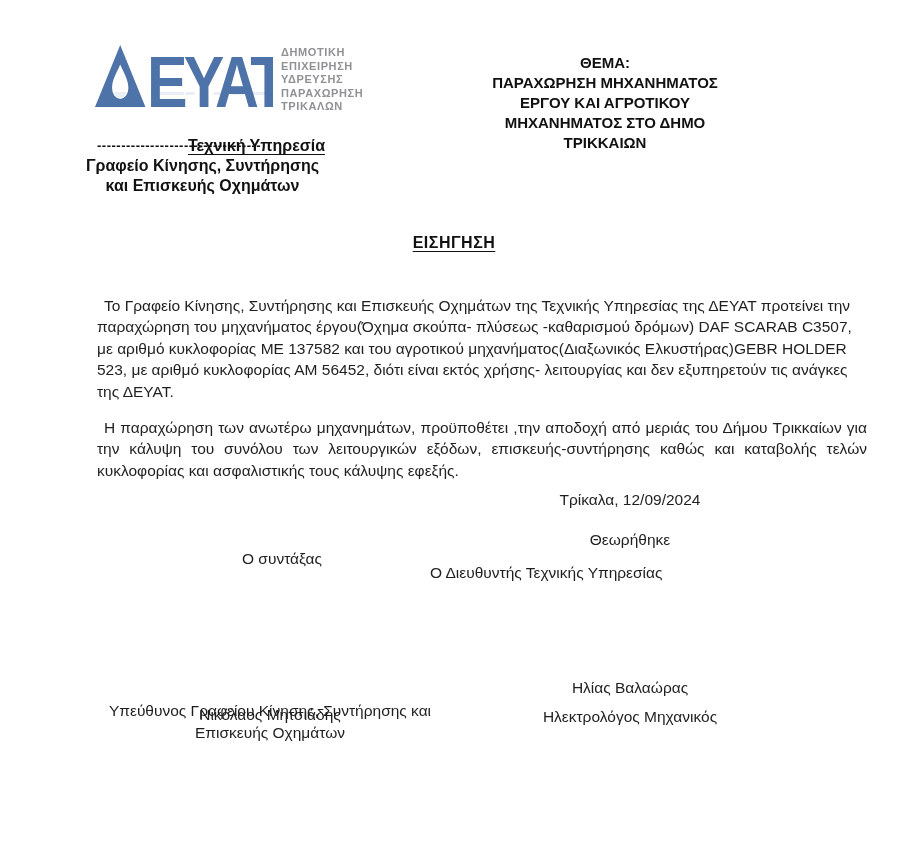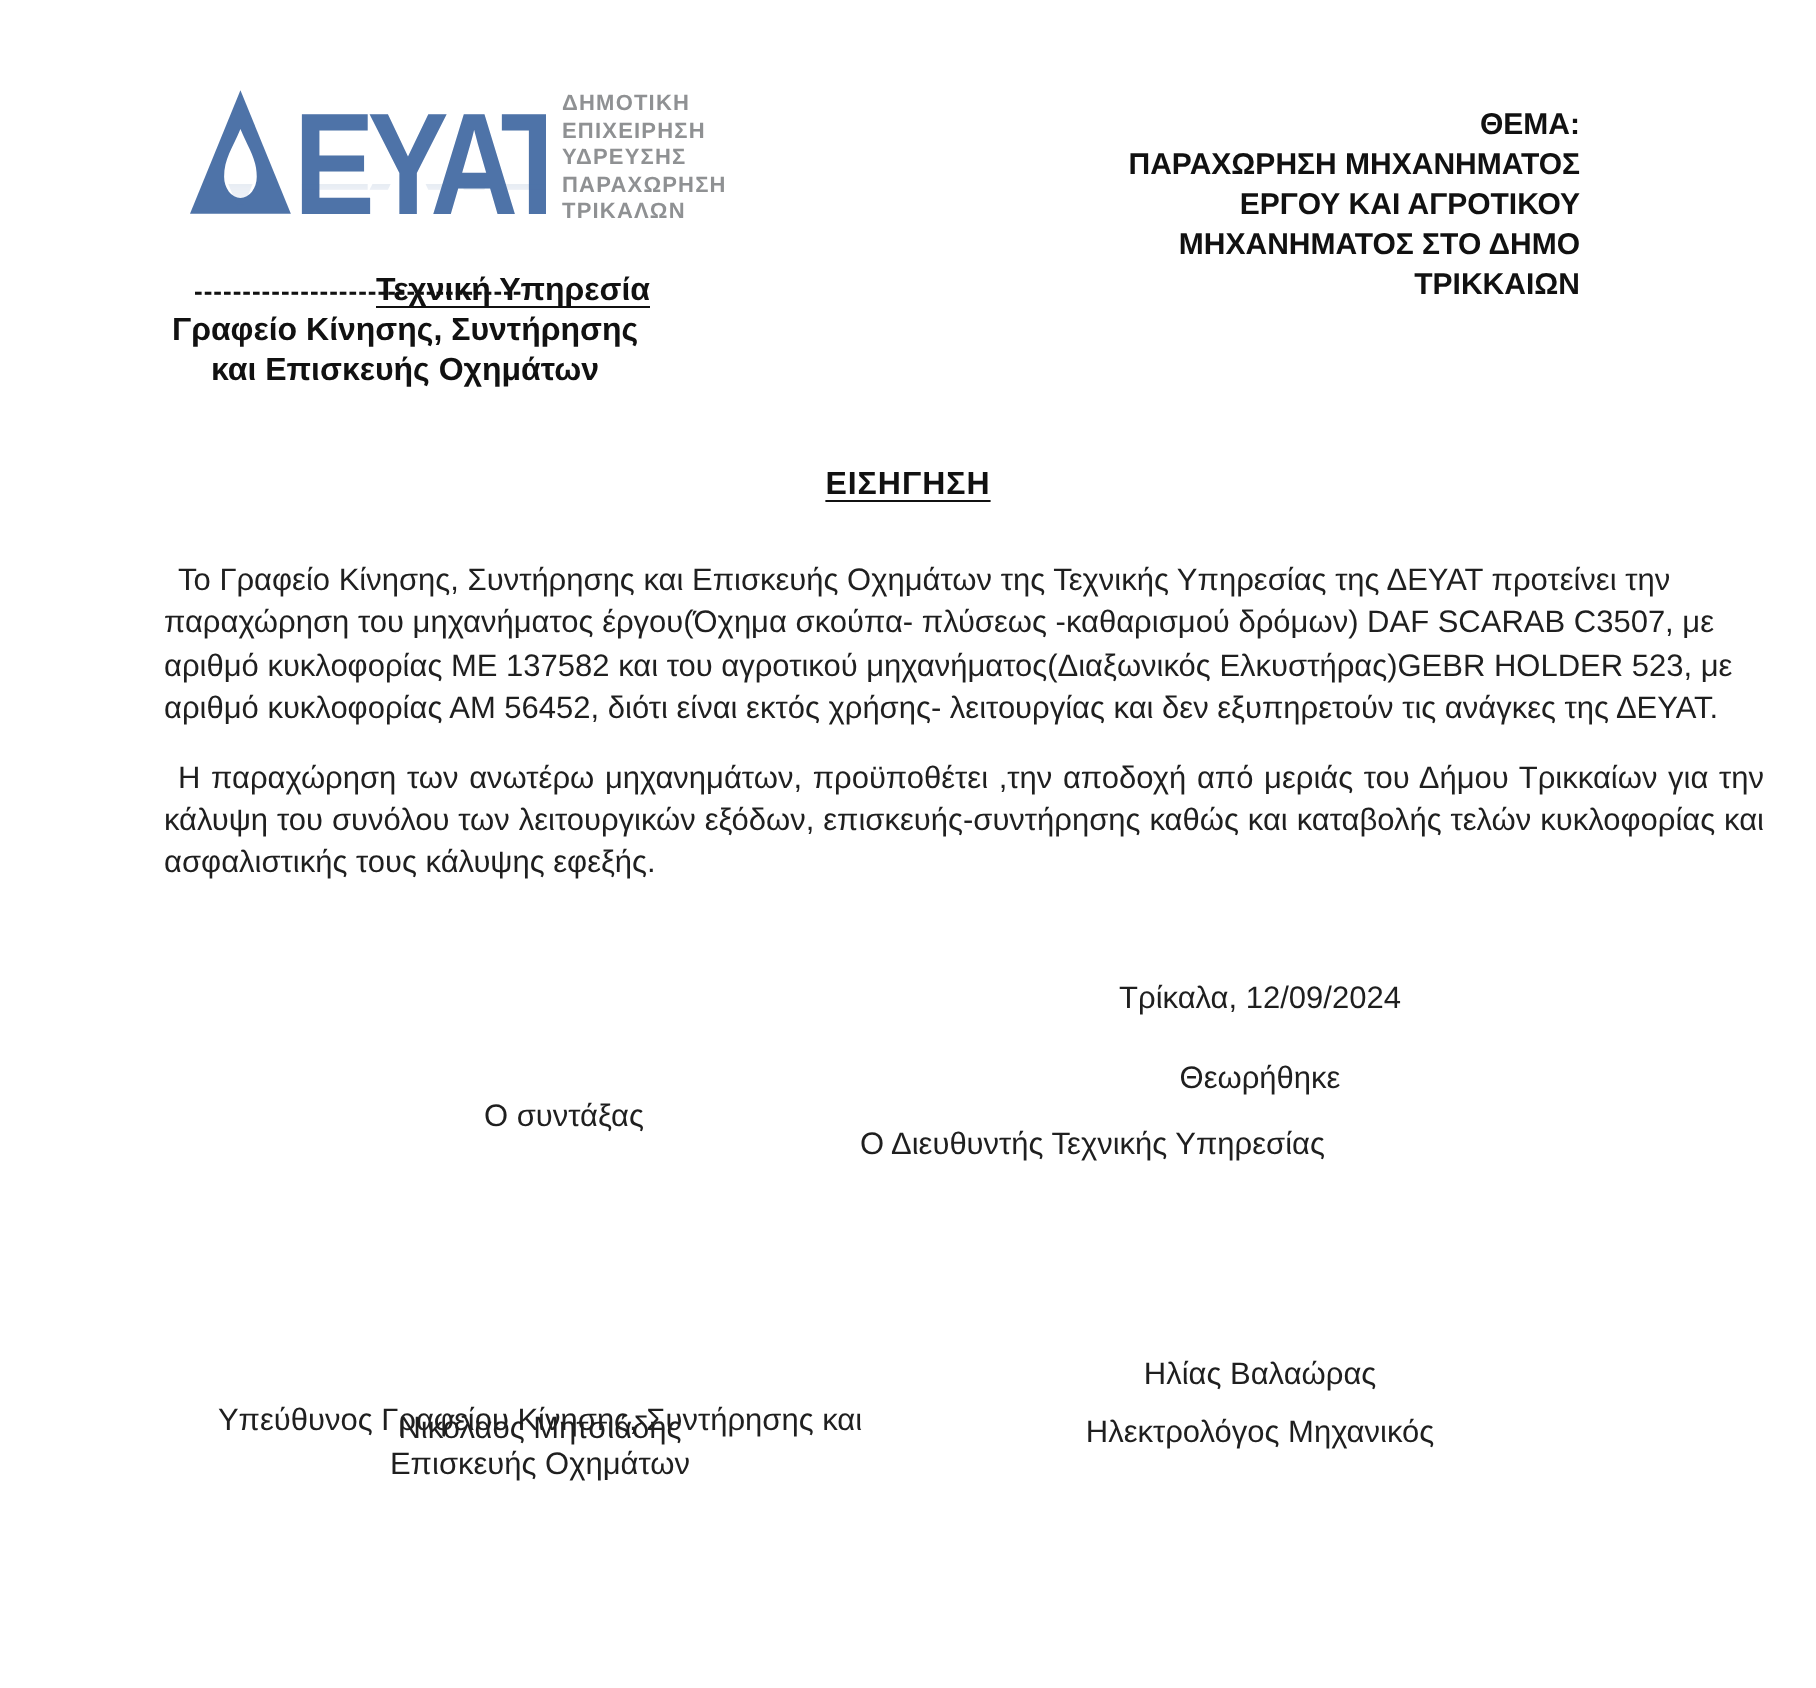--- a/index.html
+++ b/index.html
@@ -23,30 +23,30 @@
   .logo-reflection svg{display:block;width:178px;height:76px;}
   .org-lines{margin-left:8px;padding-top:8px;font-size:11px;line-height:13.5px;
     color:#8f9193;letter-spacing:0.6px;font-weight:bold;}
   .dash-divider{margin-top:2px;margin-left:2px;font-weight:bold;font-size:13px;
     letter-spacing:0.5px;color:#111;white-space:nowrap;}
   
   .dept-block{position:absolute;left:80px;top:136px;width:245px;text-align:center;
     font-weight:bold;font-size:16px;line-height:20px;color:#111;}
   .dept-title{text-decoration:underline;text-underline-offset:3px;text-align:right;}
   
-  .subject-block{position:absolute;left:420px;top:53px;width:370px;text-align:right;
+  .subject-block{position:absolute;left:420px;top:53px;width:370px;text-align:center;
     font-weight:bold;font-size:15px;line-height:20px;color:#111;}
   
   .doc-title{position:absolute;left:0;top:234px;width:908px;text-align:center;
     font-weight:bold;font-size:16px;letter-spacing:0.5px;color:#111;}
   .doc-title span{text-decoration:underline;text-underline-offset:3px;}
   
   .body-text{position:absolute;left:82px;top:280px;width:800px;
     font-size:15.5px;line-height:21.4px;color:#1f1f1f;}
-  .body-text p{margin:0;text-indent:7px;}
+  .body-text p{margin:15px;text-indent:7px;}
   .body-text p + p{margin-top:13px;}
   .p-justify{text-align:justify;}
   
   .closing-text{font-size:15.5px;color:#1f1f1f;}
   .place-date{position:absolute;left:430px;top:491px;width:400px;text-align:center;}
   .approved{position:absolute;left:430px;top:531px;width:400px;text-align:center;}
   .left-role{position:absolute;left:97px;top:550px;width:370px;text-align:center;}
   .right-role{position:absolute;left:430px;top:564px;width:400px;text-align:left;}
   .left-name{position:absolute;left:85px;top:666px;width:370px;text-align:center;margin-top:40px;}
   .right-name{position:absolute;left:430px;top:679px;width:400px;text-align:center;}

